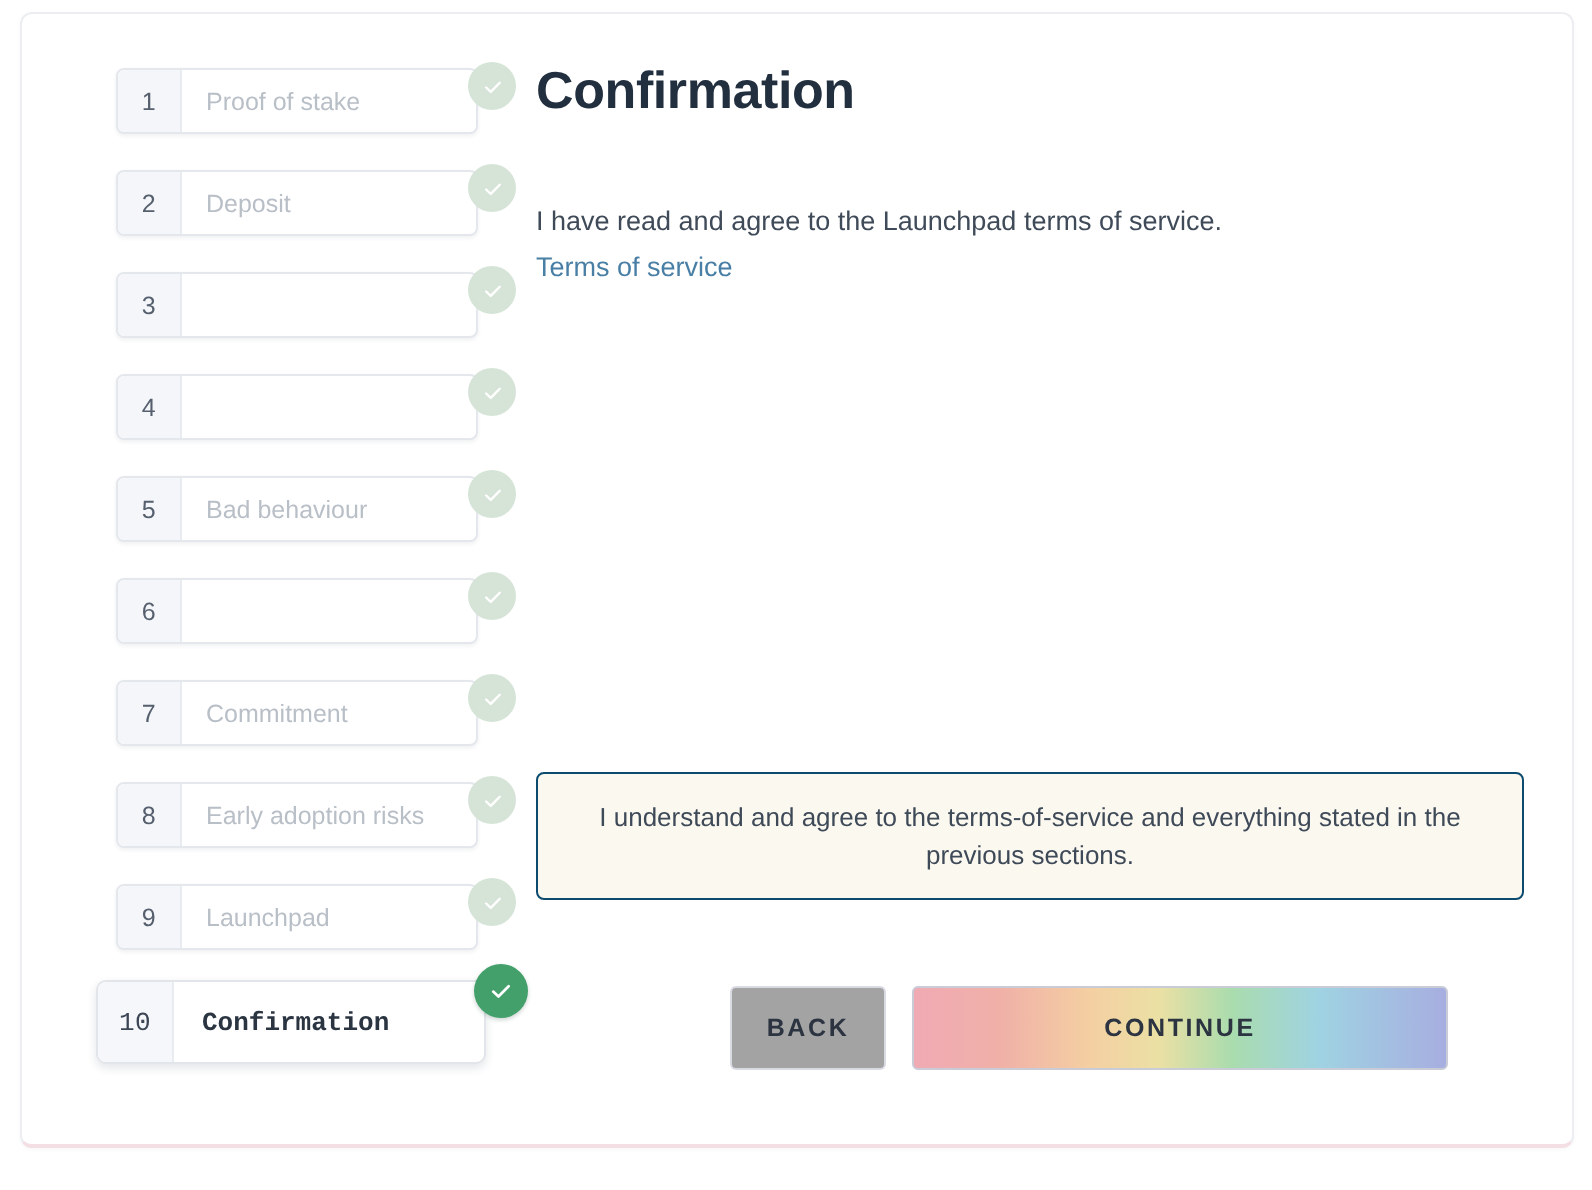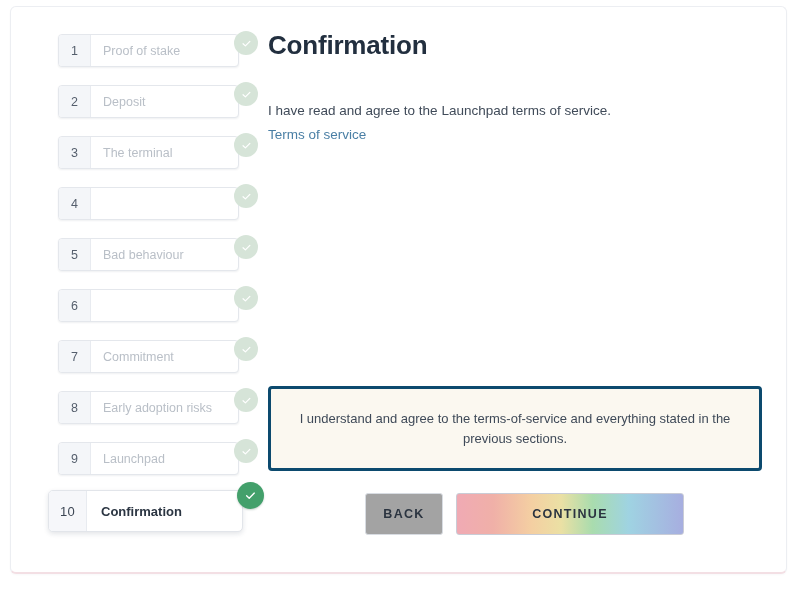--- a/index.html
+++ b/index.html
@@ -98,21 +98,21 @@
     background: #d6e4d8;
     display: flex;
     align-items: center;
     justify-content: center;
     z-index: 3;
   }
 
   .step-check svg { display: block; }
 
   
-  .step.is-active { height: 46px; margin-bottom: 0; }
+  .step.is-active { height: 46px; margin-bottom: 0; font-family: Liberation Mono, monospace; }
 
   .step.is-active .step-box {
     left: 0px;
     top: 0px;
     width: 195px;
     height: 42px;
     border-color: #e2e5ea;
     border-radius: 5px;
     box-shadow: 0 2px 5px rgba(28,40,64,0.12);
   }
@@ -172,23 +172,23 @@
     text-decoration: none;
     cursor: pointer;
   }
 
   
   .notice {
     position: absolute;
     left: 257px;
     top: 379px;
     width: 494px;
-    height: 85px;
+    height: 64px;
     background: #fbf8f0;
-    border: 3px solid #0c4a6e;
+    border: 1px solid #0c4a6e;
     border-radius: 4px;
     display: flex;
     align-items: center;
     justify-content: center;
     padding: 10px 24px;
   }
 
   .notice-text {
     font-size: 13px;
     color: #3f4a58;
@@ -220,21 +220,21 @@
     justify-content: center;
     height: 42px;
   }
 
   .btn-back {
     width: 78px;
     background: #a3a3a3;
   }
 
   .btn-continue {
-    width: 228px;
+    width: 268px;
     border-color: #c9ccd6;
     background: linear-gradient(
       90deg,
       #f0aab4 0%,
       #f0b0a8 16%,
       #f4cfa2 33%,
       #ebe0a4 46%,
       #a9dcae 60%,
       #9fd3e2 76%,
       #a7aee0 100%
@@ -266,21 +266,20 @@
           </div>
           <div class="step-check">
             <svg width="15" height="15" viewBox="0 0 24 24">
               <path d="M6.5 12.4 L10.2 15.9 L17.4 8.6" fill="none" stroke="#ffffff" stroke-width="1.9" stroke-linecap="round" stroke-linejoin="round"></path>
             </svg>
           </div>
         </div>
         <div class="step">
           <div class="step-box">
             <div class="step-num">3</div>
-            <div class="step-label">The terminal</div>
           </div>
           <div class="step-check">
             <svg width="15" height="15" viewBox="0 0 24 24">
               <path d="M6.5 12.4 L10.2 15.9 L17.4 8.6" fill="none" stroke="#ffffff" stroke-width="1.9" stroke-linecap="round" stroke-linejoin="round"></path>
             </svg>
           </div>
         </div>
         <div class="step">
           <div class="step-box">
             <div class="step-num">4</div>

